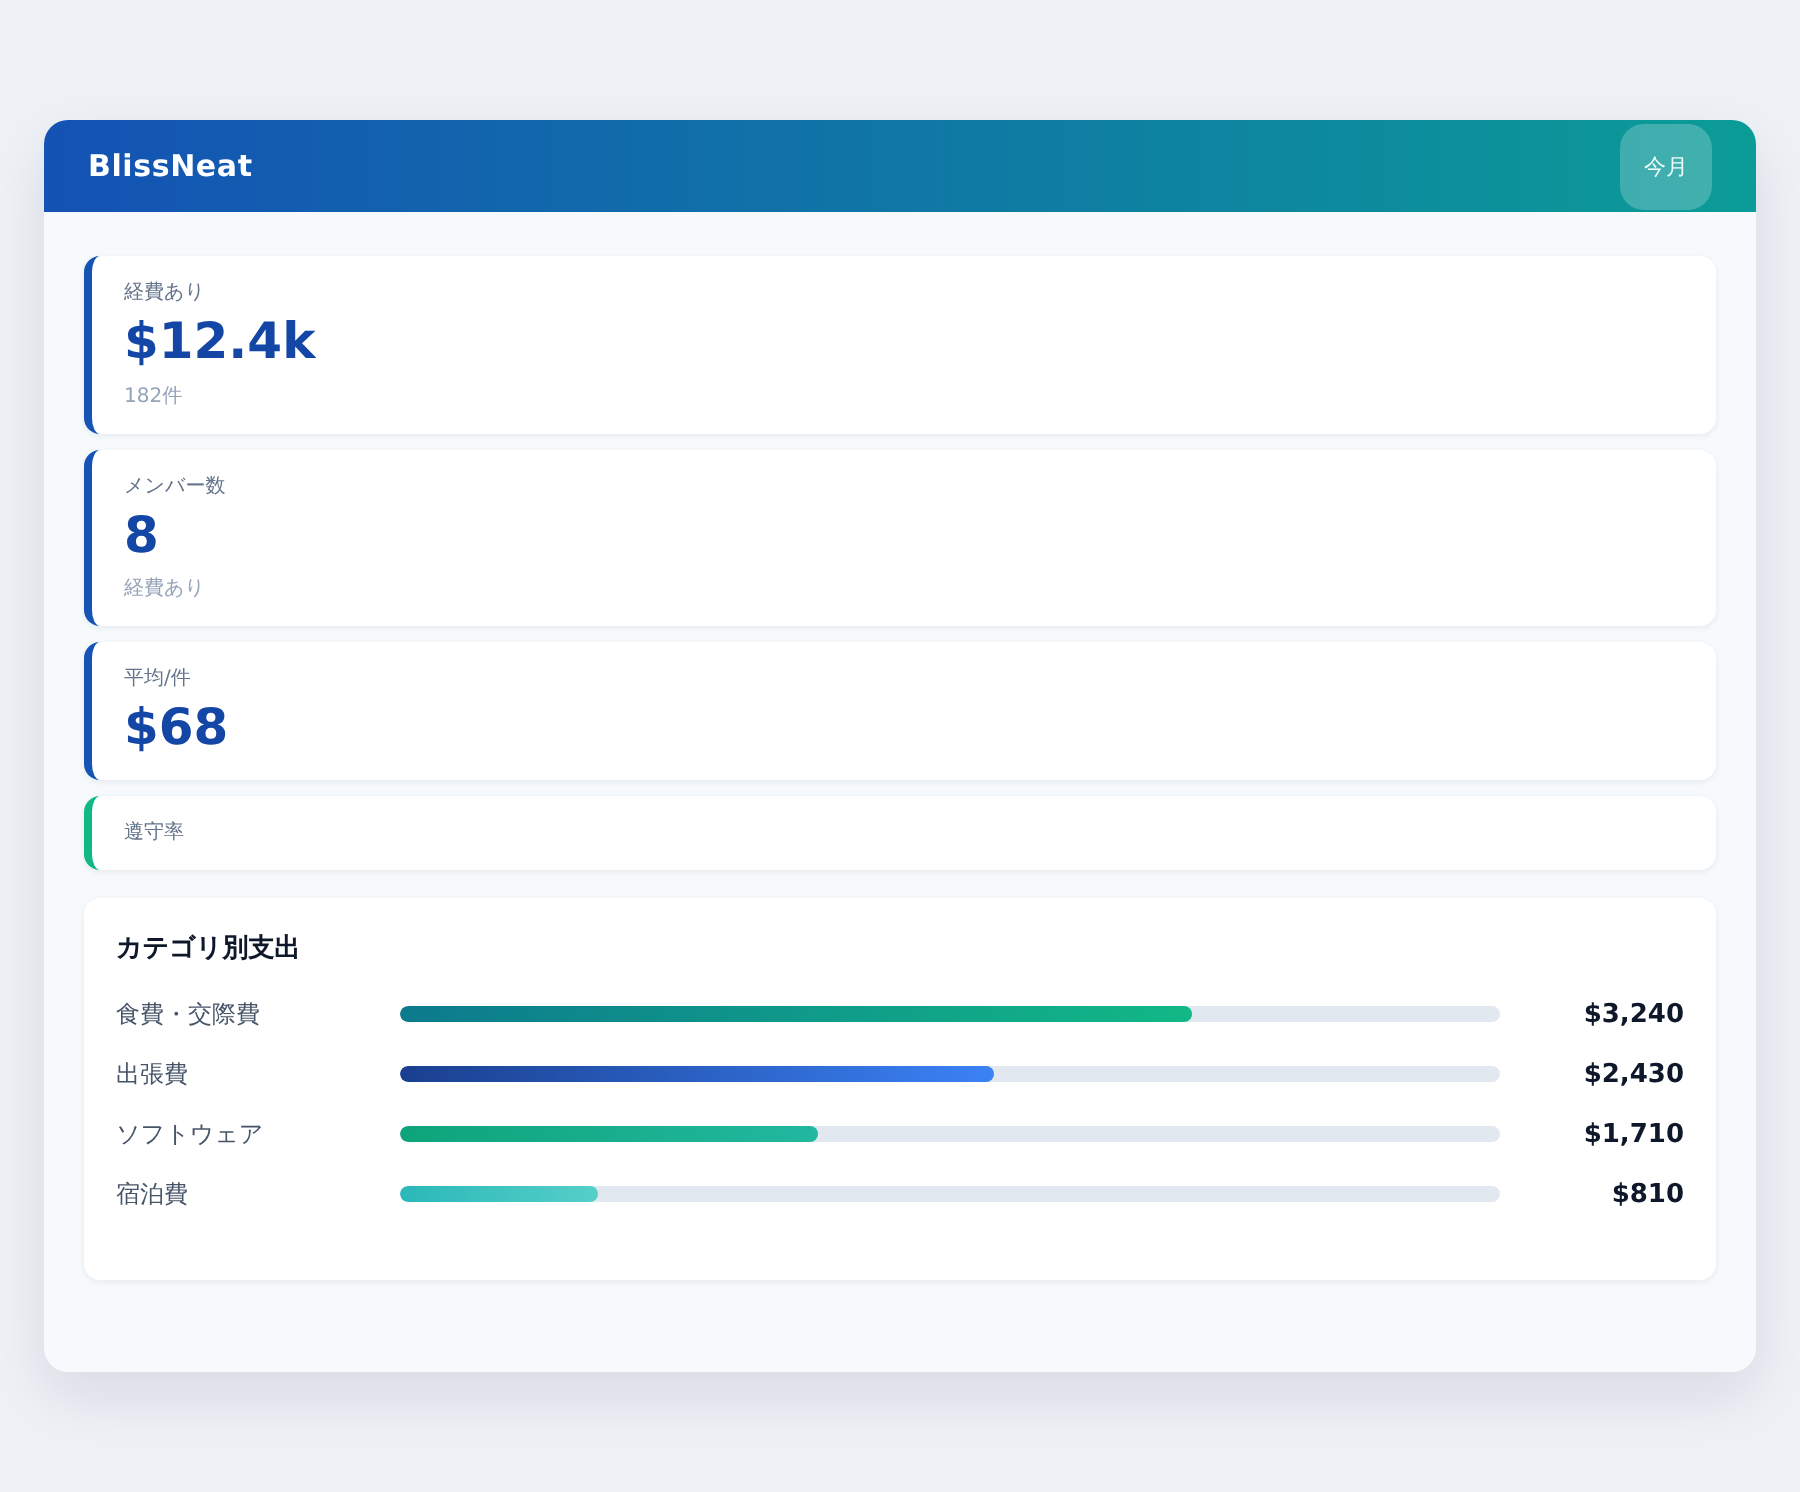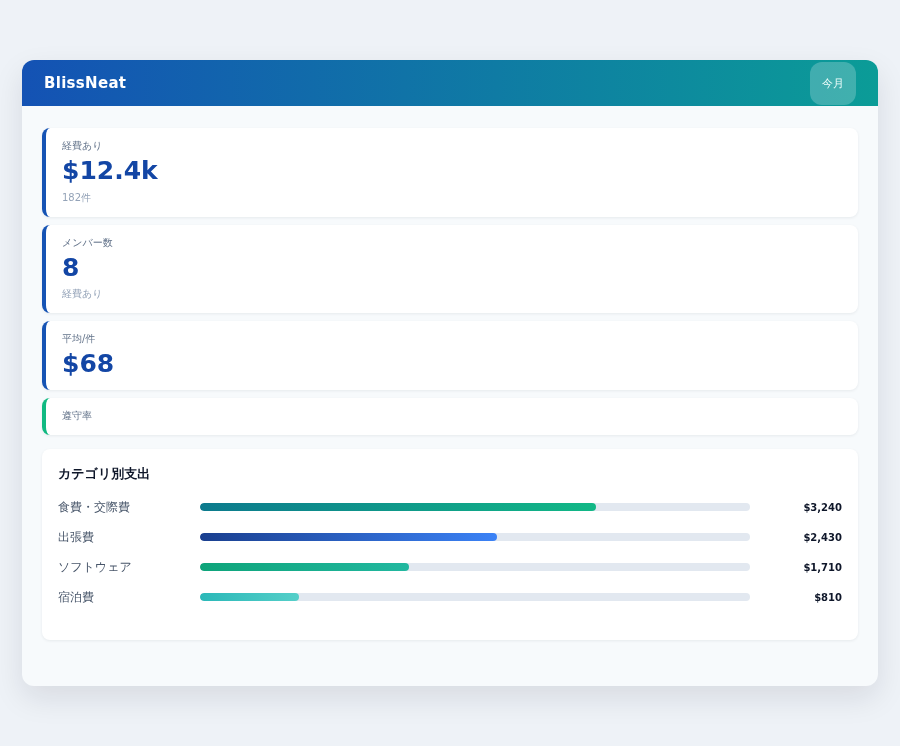--- a/index.html
+++ b/index.html
@@ -41,21 +41,21 @@
     background:#ffffff; border-radius:8px; margin-top:14px;
     padding:16px 16px 18px;
     box-shadow:0 1px 3px rgba(15,23,42,.07);
   }
   .cat-title { font-size:13px; font-weight:bold; color:#0f172a; margin-bottom:16px; }
   .cat-row { display:flex; align-items:center; margin-bottom:13px;gap:22px; }
   .cat-row:last-child { margin-bottom:16px; }
   .cat-label { width:120px; font-size:12px; color:#475569; flex:none; }
   .bar-track { flex:1; height:8px; background:#e2e8f0; border-radius:4px; overflow:hidden; }
   .bar-fill { height:100%; border-radius:4px; }
-  .cat-amount { width:70px; text-align:right; font-size:10px; font-weight:bold; color:#0f172a; flex:none; }
+  .cat-amount { width:70px; text-align:right; font-size:13px; font-weight:bold; color:#0f172a; flex:none; }
 </style>
 </head>
 <body>
 
 <div class="panel">
   <div class="header">
     <div class="header-title">BlissNeat</div>
     <div class="badge">今月</div>
   </div>
 

